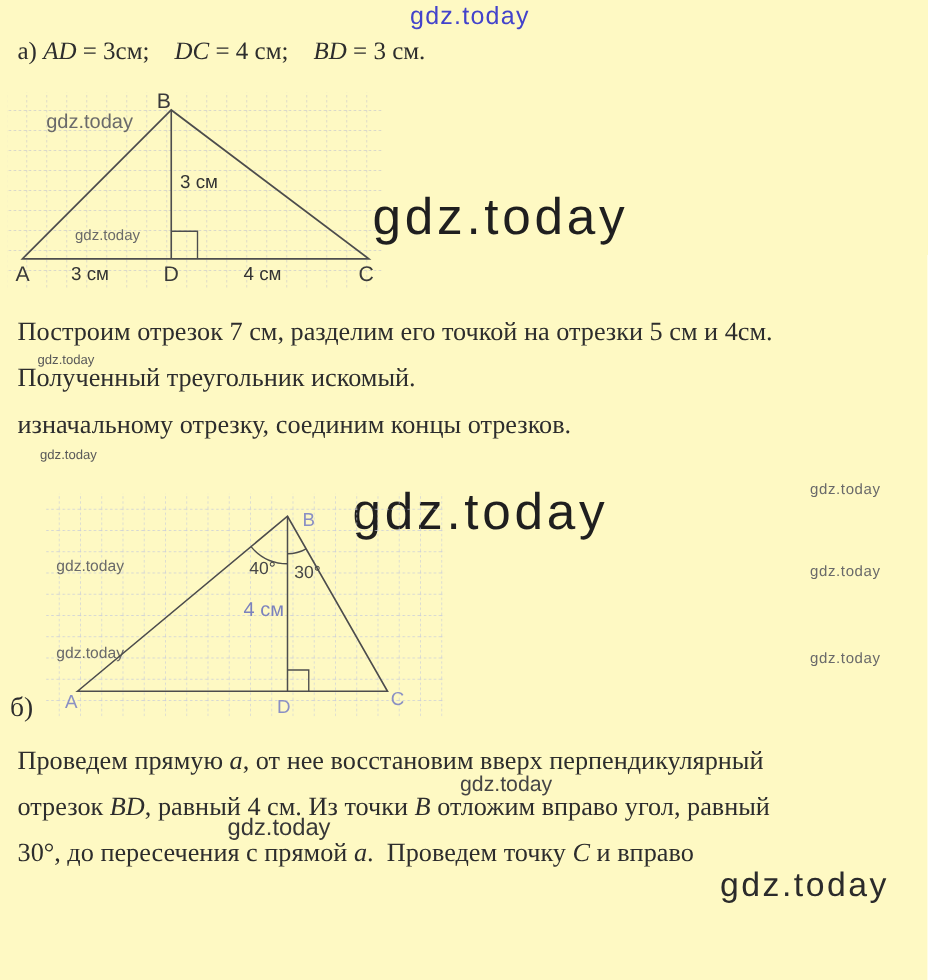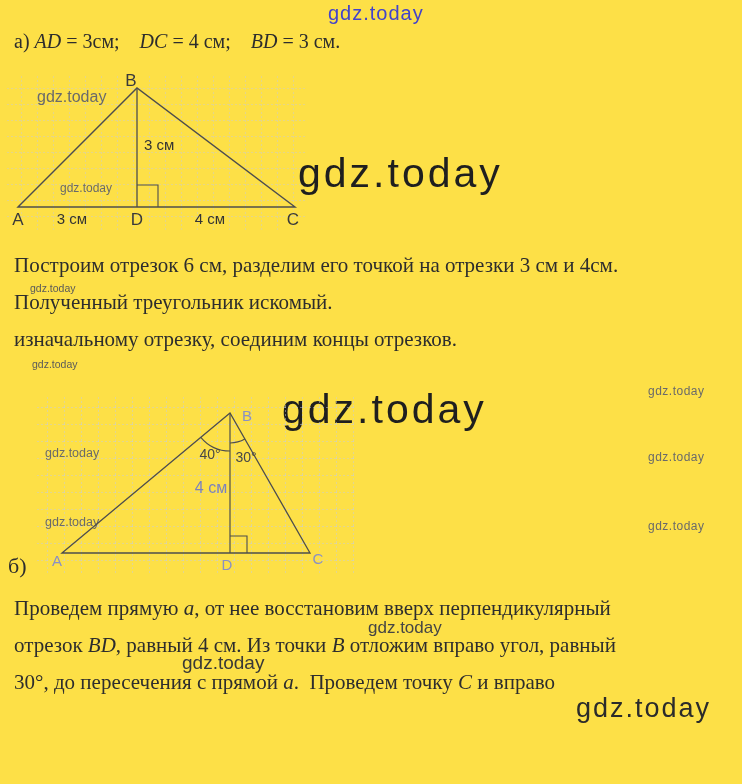--- a/index.html
+++ b/index.html
@@ -1,16 +1,16 @@
 <!DOCTYPE html>
 <html><head>
 <meta charset="utf-8">
 <style>
   html,body{margin:0;padding:0;background:#ffffff;}
-  .page{position:relative;width:742px;height:784px;background:#fde047;overflow:hidden;
+  .page{position:relative;width:742px;height:784px;background:#fef9c3;overflow:hidden;
         font-family:"Liberation Serif",serif;color:#2d2d2d;}
   .abs{position:absolute;}
   .wm{font-family:"Liberation Sans",sans-serif;color:#5a5a5a;white-space:nowrap;}
   .wm-top{left:328px;top:2px;font-size:20px;color:#4343cb;letter-spacing:1px;}
   .wm-big{font-size:41px;color:#1f1f1f;letter-spacing:3px;font-weight:300;}
   .wm-big1{left:298px;top:150px;}
   .wm-big2{left:282px;top:386px;}
   .wm-small{font-size:12px;color:#6a6a6a;letter-spacing:0.5px;}
   .wm-r1{left:648px;top:384px;}
   .wm-r2{left:648px;top:450px;}
@@ -61,21 +61,21 @@
     <text x="13" y="153" class="dlabel1" text-anchor="middle">A</text>
     <text x="67" y="152" class="dmeasure1" text-anchor="middle">3 см</text>
     <text x="132" y="153" class="dlabel1" text-anchor="middle">D</text>
     <text x="205" y="152" class="dmeasure1" text-anchor="middle">4 см</text>
     <text x="288" y="153" class="dlabel1" text-anchor="middle">C</text>
   </svg>
 
   <div class="abs wm wm-big wm-big1">gdz.today</div>
 
   <div class="abs para para1">
-    <div class="pline">Построим отрезок 6 см, разделим его точкой на отрезки 3 см и 4см.</div>
+    <div class="pline">Построим отрезок 7 см, разделим его точкой на отрезки 5 см и 4см.</div>
     <div class="pline">Полученный треугольник искомый.</div>
     <div class="pline">изначальному отрезку, соединим концы отрезков.</div>
   </div>
   <div class="abs wm wm-p1a">gdz.today</div>
   <div class="abs wm wm-p1b">gdz.today</div>
 
   <div class="abs wm wm-small wm-r1">gdz.today</div>
   <div class="abs wm wm-big wm-big2">gdz.today</div>
 
   <svg class="abs" style="left:30px;top:390px;" width="340" height="190" viewBox="0 0 340 190">

